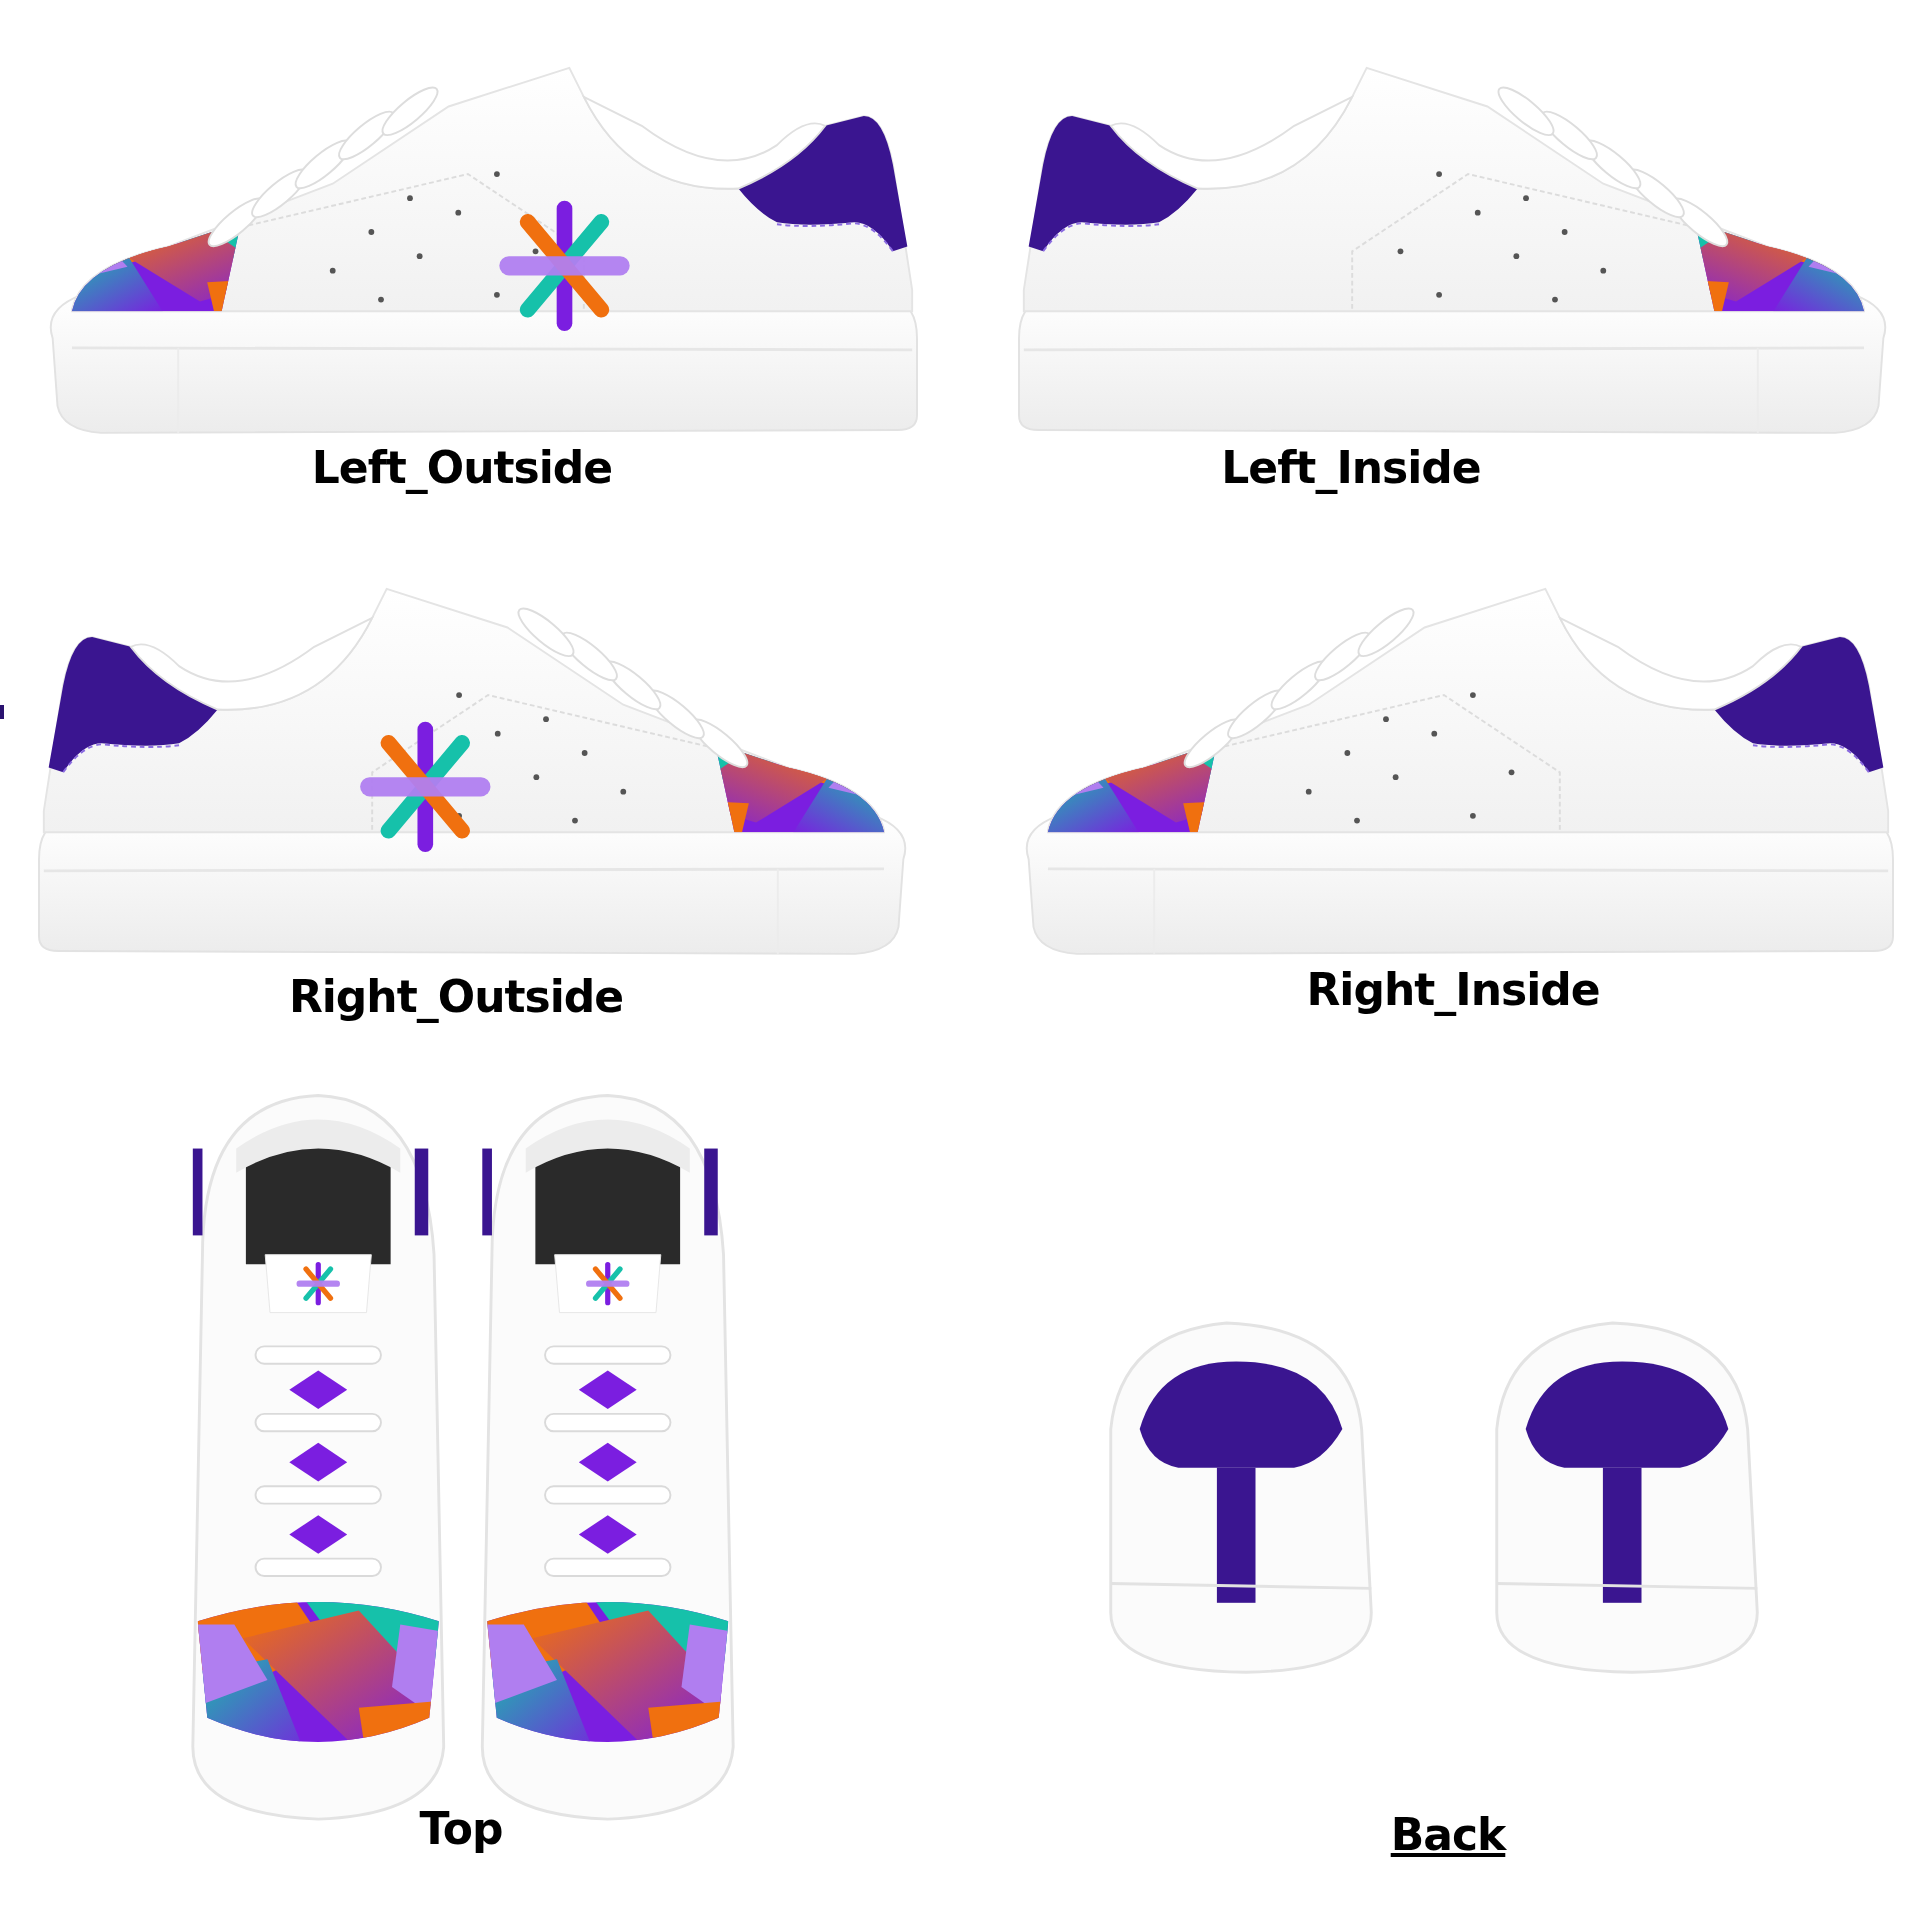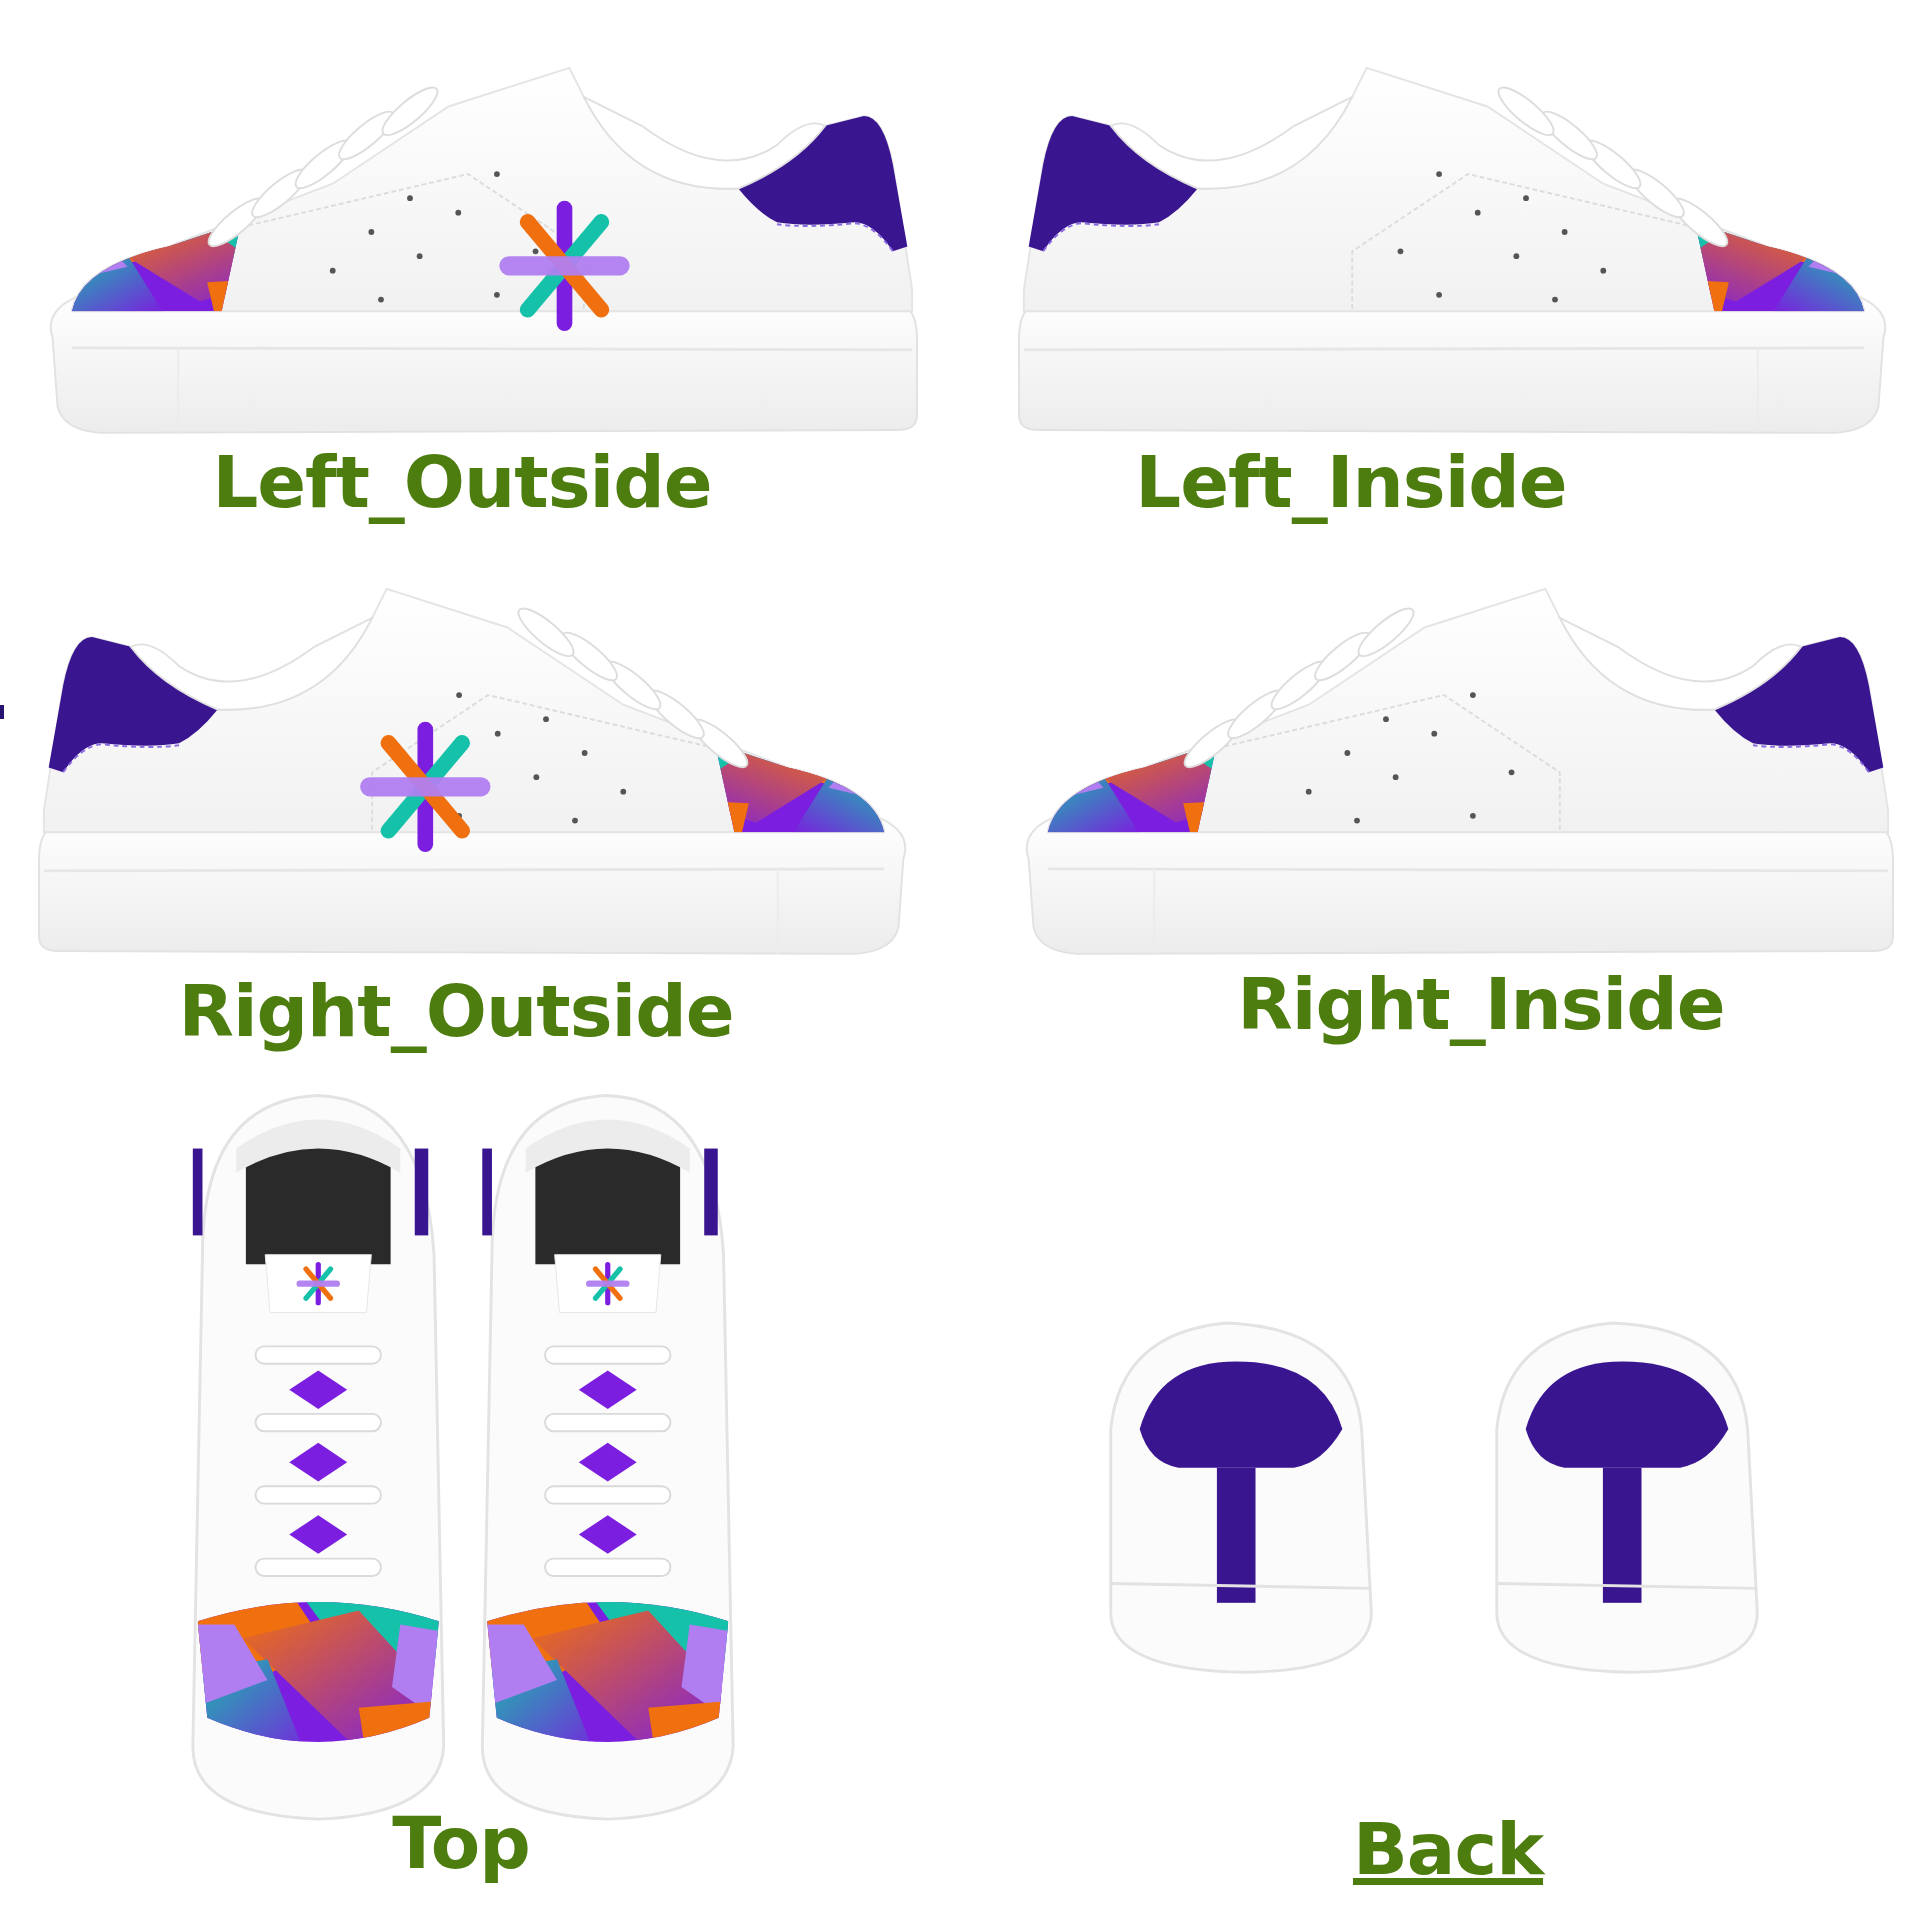--- a/index.html
+++ b/index.html
@@ -1,18 +1,18 @@
 <!DOCTYPE html>
 <html><head>
 <meta charset="utf-8">
 <style>
   html, body { margin:0; padding:0; background:#ffffff; }
   body { width:1931px; height:1931px; position:relative; overflow:hidden; font-family:"DejaVu Sans", sans-serif; }
   .panel { position:absolute; }
-  .label { position:absolute; font-family:"DejaVu Sans", sans-serif; font-weight:bold; color:#4d7c0f; font-size:72px; line-height:1; white-space:nowrap; transform:translateX(-50%); letter-spacing:-1px; }
+  .label { position:absolute; font-family:"DejaVu Sans", sans-serif; font-weight:bold; color:#000000; font-size:44px; line-height:1; white-space:nowrap; transform:translateX(-50%); letter-spacing:-1px; }
   svg { position:absolute; overflow:visible; }
   .edge-mark { position:absolute; left:0; top:705px; width:3.9px; height:13.5px; background:#2a1270; }
 </style>
 </head>
 <body>
 
 <svg width="0" height="0" style="position:absolute">
   <defs>
     <linearGradient id="gOP" x1="0" y1="0" x2="1" y2="1">
       <stop offset="0" stop-color="#f0700f"></stop>
@@ -119,21 +119,21 @@
     <use href="#logo" transform="translate(400,215) scale(0.9)"></use>
   </svg>
 </div>
 <div class="label" style="left:456px;top:975px;">Right_Outside</div>
 
 <div class="panel" style="left:1019px;top:579px;width:874px;height:377px;">
   <svg width="874" height="377" viewBox="0 0 905 390">
     <use href="#side-shoe"></use>
   </svg>
 </div>
-<div class="label" style="left:1453px;top:968px;margin-left:28px;">Right_Inside</div>
+<div class="label" style="left:1453px;top:968px;">Right_Inside</div>
 
 <div class="panel" style="left:183px;top:1081px;width:560px;height:743px;">
   <svg width="560" height="743" viewBox="0 0 580 770">
     <g id="topShoe">
       <path d="M20,180 Q20,20 140,15 Q250,20 260,180 L270,690 Q265,760 140,765 Q10,760 10,690 Z" fill="#fbfbfb" stroke="#e3e3e3" stroke-width="3"></path>
       <rect x="240" y="70" width="14" height="90" fill="#3a1590"></rect>
       <rect x="10" y="70" width="10" height="90" fill="#3a1590"></rect>
       <path d="M65,80 Q140,20 215,80 L215,190 L65,190 Z" fill="#2a2a2a"></path>
       <path d="M55,70 Q140,10 225,70 L225,95 Q140,45 55,95 Z" fill="#ececec"></path>
       <path d="M85,180 L195,180 L190,240 L90,240 Z" fill="#ffffff" stroke="#e6e6e6"></path>

